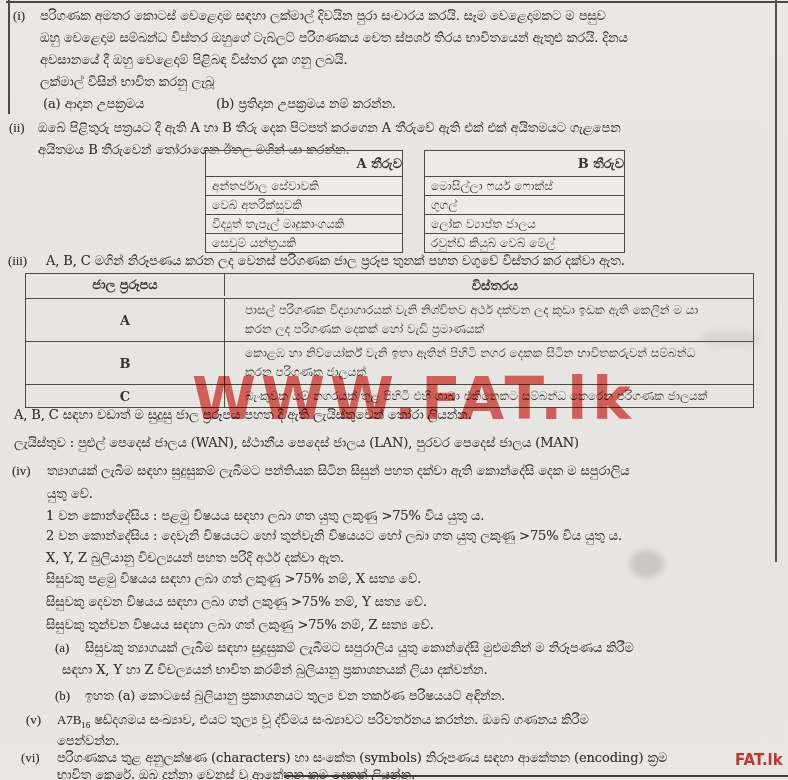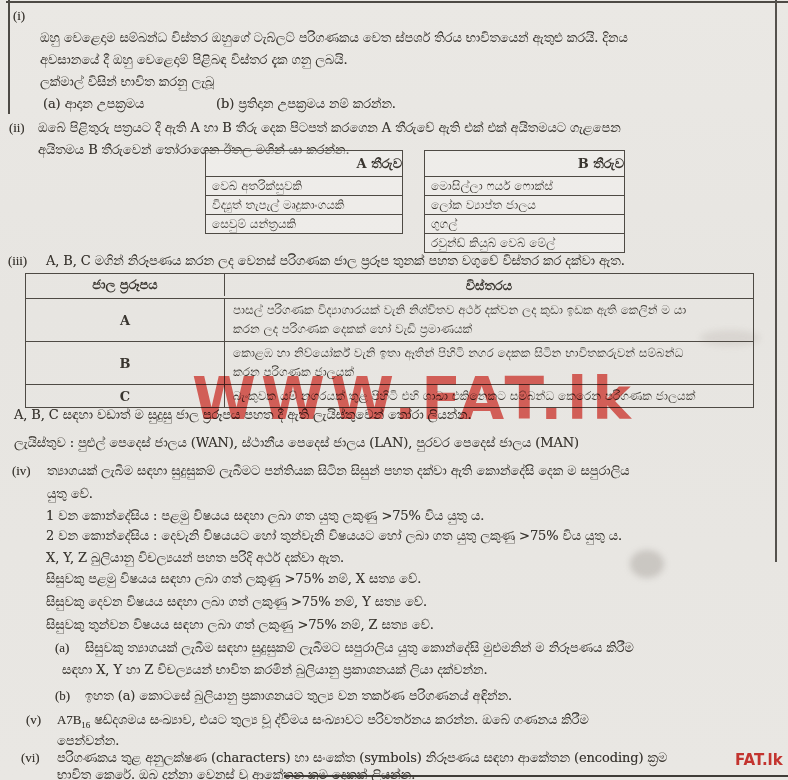--- a/index.html
+++ b/index.html
@@ -37,21 +37,21 @@
   .mtable .cell{
     height:18px;line-height:18px;padding:0 6px;font-size:12px;
     border-bottom:1px solid #4e4a44;overflow:hidden;white-space:nowrap;
   }
   .mtable .cell:last-child{border-bottom:none;}
   
   #nt-table{position:absolute;left:25px;top:273px;width:727px;border:1.5px solid #4e4a44;}
   .nt-row{display:flex;border-bottom:1px solid #4e4a44;}
   .nt-row:last-child{border-bottom:none;}
   .nt-c1{width:198px;border-right:1.5px solid #4e4a44;display:flex;align-items:center;justify-content:center;font-weight:bold;font-size:13px;}
-  .nt-c2{flex:1;padding:2px 8px;font-size:12px;line-height:19px;white-space:nowrap;overflow:hidden;}
+  .nt-c2{flex:1;padding:2px 8px;font-size:12px;line-height:19px;white-space:nowrap;overflow:hidden;margin-left:12px;}
   .nt-hd .nt-c1,.nt-hd .nt-c2{font-weight:bold;text-align:center;font-size:13px;}
   .nt-hd .nt-c2{line-height:20px;}
   
   #wm-large{
     position:absolute;left:192px;top:357px;
     font-family:"DejaVu Sans","Liberation Sans",sans-serif;
     font-weight:bold;font-size:58px;letter-spacing:5px;
     color:rgba(222,46,38,0.72);
     mix-blend-mode:multiply;
     white-space:nowrap;
@@ -77,42 +77,44 @@
 <div id="page">
 
   <div class="rule rule-top"></div>
   <div class="rule rule-left"></div>
   <div class="rule rule-right"></div>
   <div class="rule rule-bottom"></div>
   <div class="smudge sm1"></div>
   <div class="smudge sm2"></div>
 
   <div class="line lbl" style="left:13px;top:8px">(i)</div>
+  <div class="line" style="left:40px;top:8px">පරිගණක අමතර කොටස් වෙළෙදාම සඳහා ලක්මාල් දිවයින පුරා සංචාරය කරයි. සෑම වෙළෙදාමකට ම පසුව</div>
   <div class="line" style="left:40px;top:30px">ඔහු වෙළෙදාම සම්බන්ධ විස්තර ඔහුගේ ටැබ්ලට් පරිගණකය වෙත ස්පර්ශ තිරය භාවිතයෙන් ඇතුළු කරයි. දිනය</div>
   <div class="line" style="left:40px;top:52px">අවසානයේ දී ඔහු වෙළෙදාම් පිළිබඳ විස්තර දැක ගනු ලබයි.</div>
   <div class="line" style="left:40px;top:74px">ලක්මාල් විසින් භාවිත කරනු ලැබූ</div>
   <div class="line" style="left:43px;top:96px">(a) ආදාන උපක්‍රමය</div>
   <div class="line" style="left:216px;top:96px">(b) ප්‍රතිදාන උපක්‍රමය නම් කරන්න.</div>
 
   <div class="line lbl" style="left:9px;top:120px">(ii)</div>
   <div class="line" style="left:38px;top:120px">ඔබේ පිළිතුරු පත්‍රයට දී ඇති A හා B තීරු දෙක පිටපත් කරගෙන A තීරුවේ ඇති එක් එක් අයිතමයට ගැළපෙන</div>
   <div class="line" style="left:38px;top:142px">අයිතමය B තීරුවෙන් තෝරාගෙන ඊතල මගින් යා කරන්න.</div>
 
   <div class="mtable" style="left:205px;top:150px;width:196px;">
     <div class="hd">A තීරුව</div>
+    <div class="cell">අන්තර්ජාල සේවාවකි</div>
     <div class="cell">වෙබ් අතරික්සුවකි</div>
     <div class="cell">විද්‍යුත් තැපැල් මෘදුකාංගයකි</div>
     <div class="cell">සෙවුම් යන්ත්‍රයකි</div>
   </div>
 
   <div class="mtable" style="left:424px;top:150px;width:199px;">
     <div class="hd">B තීරුව</div>
     <div class="cell">මොසිල්ලා ෆයර් ෆොක්ස්</div>
+    <div class="cell">ගුගල්</div>
     <div class="cell">ලෝක ව්‍යාප්ත ජාලය</div>
-    <div class="cell">ගුගල්</div>
     <div class="cell">රවුන්ඩ් කියුබ් වෙබ් මේල්</div>
   </div>
 
   <div class="line lbl" style="left:8px;top:253px">(iii)</div>
   <div class="line" style="left:46px;top:253px">A, B, C මගින් නිරූපණය කරන ලද වෙනස් පරිගණක ජාල ප්‍රරූප තුනක් පහත වගුවේ විස්තර කර දක්වා ඇත.</div>
 
   <div id="nt-table">
     <div class="nt-row nt-hd">
       <div class="nt-c1" style="height:22px;">ජාල ප්‍රරූපය</div>
       <div class="nt-c2">විස්තරය</div>
@@ -157,21 +159,21 @@
   <div class="line" style="left:46px;top:550px">X, Y, Z බුලියානු විචල්‍යයන් පහත පරිදි අර්ථ දක්වා ඇත.</div>
   <div class="line" style="left:46px;top:571px">සිසුවකු පළමු විෂයය සඳහා ලබා ගත් ලකුණු &gt;75% නම්, X සත්‍ය වේ.</div>
   <div class="line" style="left:46px;top:594px">සිසුවකු දෙවන විෂයය සඳහා ලබා ගත් ලකුණු &gt;75% නම්, Y සත්‍ය වේ.</div>
   <div class="line" style="left:46px;top:617px">සිසුවකු තුන්වන විෂයය සඳහා ලබා ගත් ලකුණු &gt;75% නම්, Z සත්‍ය වේ.</div>
 
   <div class="line lbl" style="left:55px;top:640px">(a)</div>
   <div class="line" style="left:85px;top:640px">සිසුවකු ත්‍යාගයක් ලැබීම සඳහා සුදුසුකම් ලැබීමට සපුරාලිය යුතු කොන්දේසි මුළුමනින් ම නිරූපණය කිරීම</div>
   <div class="line" style="left:62px;top:662px">සඳහා X, Y හා Z විචල්‍යයන් භාවිත කරමින් බුලියානු ප්‍රකාශනයක් ලියා දක්වන්න.</div>
 
   <div class="line lbl" style="left:55px;top:688px">(b)</div>
-  <div class="line" style="left:85px;top:688px">ඉහත (a) කොටසේ බුලියානු ප්‍රකාශනයට තුල්‍ය වන තර්කණ පරිගණනය් අඳින්න.</div>
+  <div class="line" style="left:85px;top:688px">ඉහත (a) කොටසේ බුලියානු ප්‍රකාශනයට තුල්‍ය වන තර්කණ පරිෂයයට් අඳින්න.</div>
 
   <div class="line lbl" style="left:26px;top:712px">(v)</div>
   <div class="line" style="left:57px;top:712px">
     <span class="b lbl">A7B</span><sub class="lbl">16</sub>
     <span>ෂඩ්දශමය සංඛ්‍යාව, එයට තුල්‍ය වූ ද්විමය සංඛ්‍යාවට පරිවර්තනය කරන්න. ඔබේ ගණනය කිරීම</span>
   </div>
   <div class="line" style="left:57px;top:733px">පෙන්වන්න.</div>
 
   <div class="line lbl" style="left:21px;top:750px">(vi)</div>
   <div class="line" style="left:57px;top:750px">පරිගණකය තුළ අනුලක්ෂණ (characters) හා සංකේත (symbols) නිරූපණය සඳහා ආකේතන (encoding) ක්‍රම</div>

